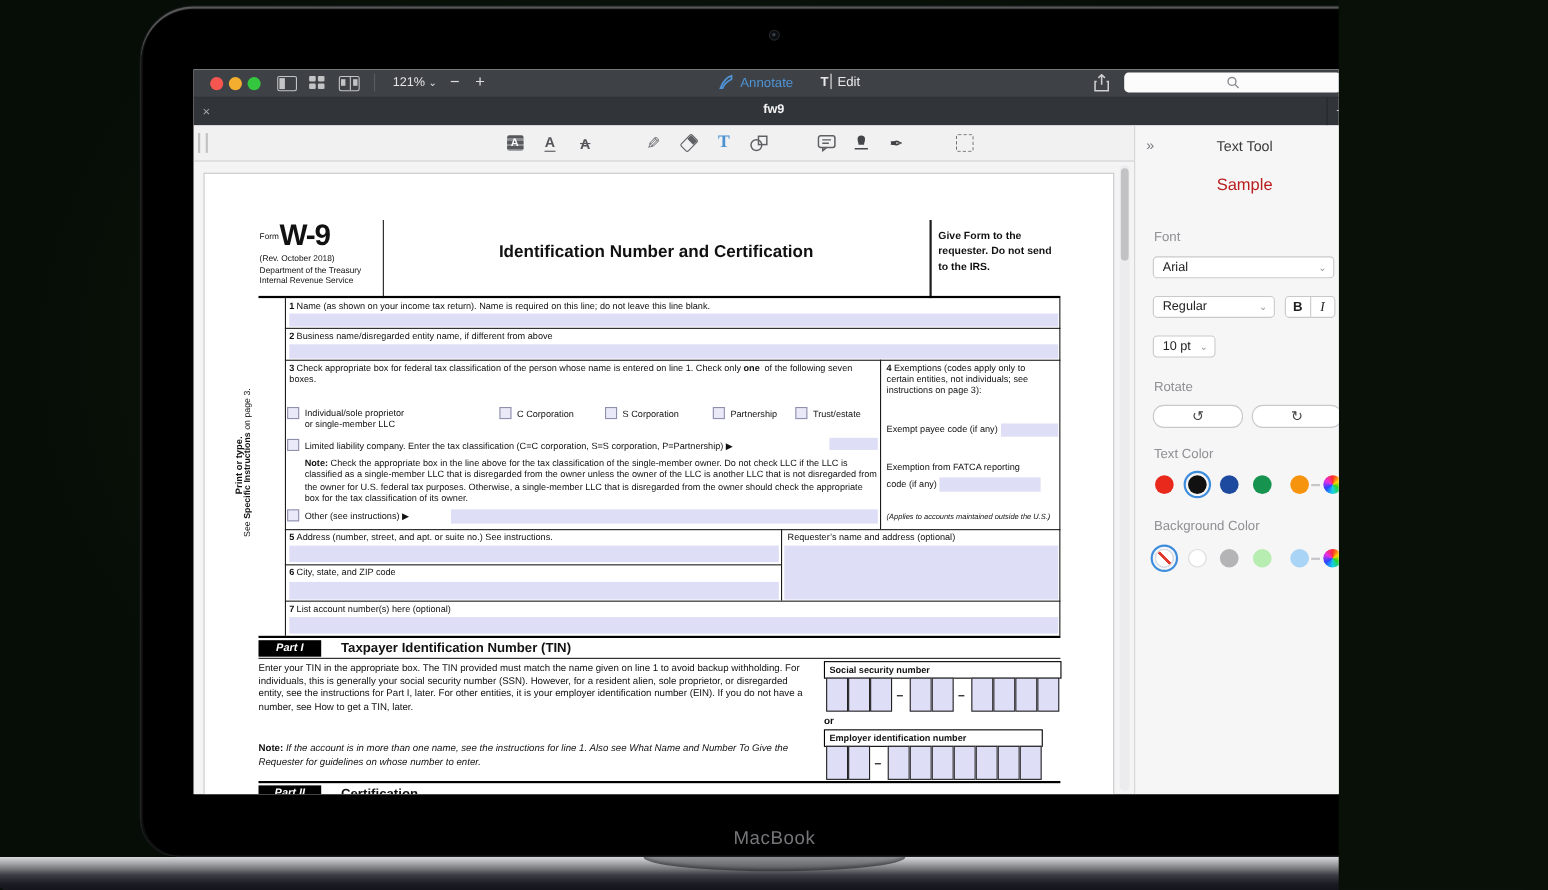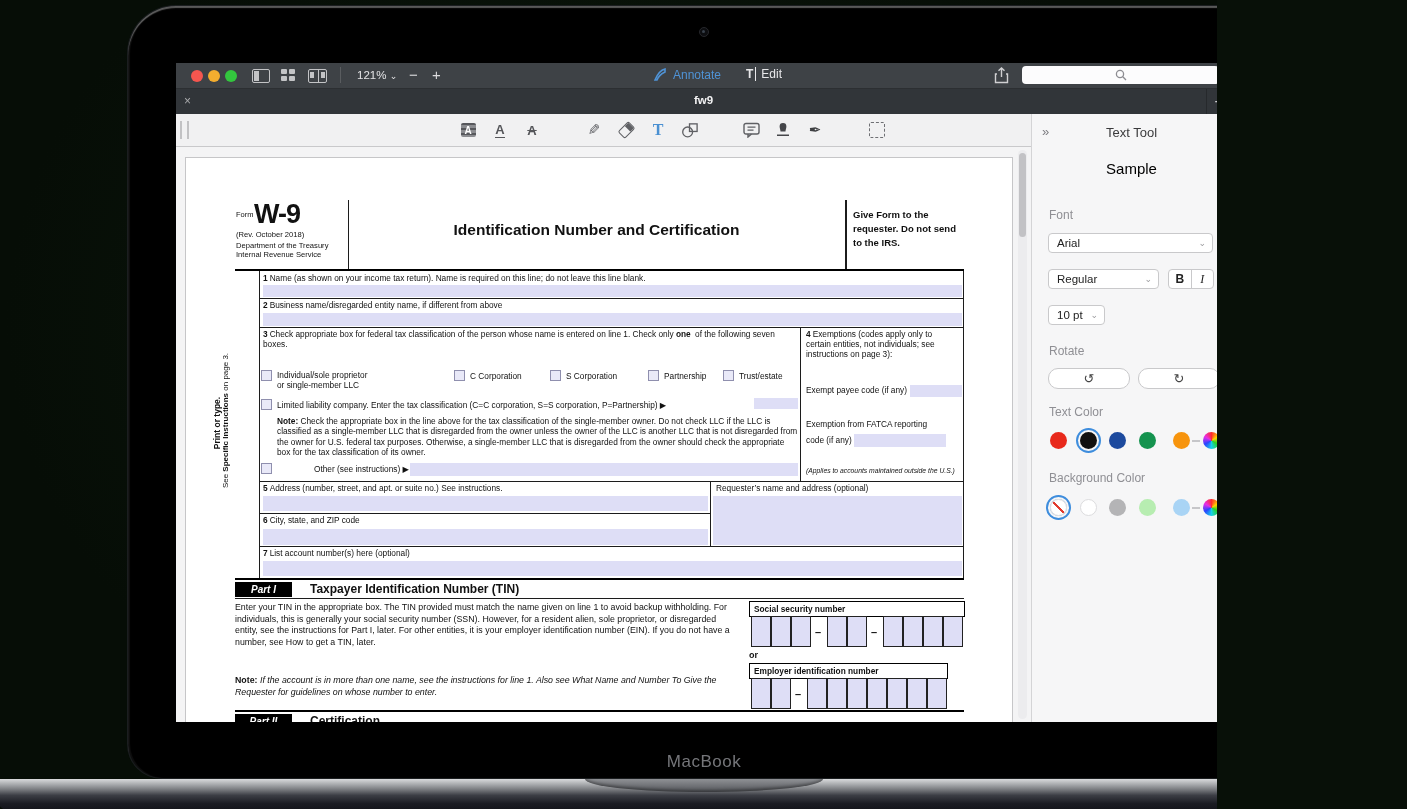--- a/index.html
+++ b/index.html
@@ -237,21 +237,21 @@
             <div class="cbl" style="left:380px;top:213px;white-space:nowrap;">S Corporation</div>
             <div class="cb" style="left:462px;top:212px;"></div>
             <div class="cbl" style="left:478px;top:213px;white-space:nowrap;">Partnership</div>
             <div class="cb" style="left:537px;top:212px;"></div>
             <div class="cbl" style="left:553px;top:213px;white-space:nowrap;">Trust/estate</div>
             <div class="cb" style="left:75px;top:241px;"></div>
             <div class="cbl" style="left:91px;top:242px;white-space:nowrap;">Limited liability company. Enter the tax classification (C=C corporation, S=S corporation, P=Partnership) ▶</div>
             <div class="fld" style="left:568px;top:240px;width:44px;height:11px;"></div>
             <div class="cbl" style="left:91px;top:258px;width:521px;"><b>Note:</b> <span>Check the appropriate box in the line above for the tax classification of the single-member owner.  Do not check LLC if the LLC is classified as a single-member LLC that is disregarded from the owner unless the owner of the LLC is another LLC that is not disregarded from the owner for U.S. federal tax purposes. Otherwise, a single-member LLC that is disregarded from the owner should check the appropriate box for the tax classification of its owner.</span></div>
             <div class="cb" style="left:75px;top:305px;"></div>
-            <div class="cbl" style="left:91px;top:306px;white-space:nowrap;margin-left:37px;">Other (see instructions) ▶</div>
+            <div class="cbl" style="left:91px;top:306px;white-space:nowrap;">Other (see instructions) ▶</div>
             <div class="fld" style="left:224px;top:305px;width:388px;height:13px;"></div>
 
             <div class="fl" style="left:620px;top:172px;width:153px;"><b>4</b><span>Exemptions (codes apply only to certain entities, not individuals; see instructions on page 3):</span></div>
             <div class="fl" style="left:620px;top:228px;">Exempt payee code (if any)</div>
             <div class="fld" style="left:724px;top:227px;width:52px;height:12px;"></div>
             <div class="fl" style="left:620px;top:262px;width:150px;">Exemption from FATCA reporting</div>
             <div class="fl" style="left:620px;top:278px;">code (if any)</div>
             <div class="fld" style="left:668px;top:276px;width:92px;height:13px;"></div>
             <div class="fl" style="left:620px;top:309px;font-size:6.8px;font-style:italic;">(Applies to accounts maintained outside the U.S.)</div>
 
@@ -303,21 +303,21 @@
 
           <div class="vscroll">
               <div class="vthumb"></div>
             </div>
         </div>
       </div>
 
       <div class="sidebar">
         <div style="position:absolute;left:10px;top:10px;color:#7c7c80;font-size:13px;">»</div>
         <div style="position:absolute;left:0;right:0;top:11px;text-align:center;font-size:13px;color:#3a3a3c;">Text Tool</div>
-        <div style="position:absolute;left:0;right:0;top:46px;text-align:center;font-size:15px;color:#000000;">Sample</div>
+        <div style="position:absolute;left:0;right:0;top:46px;text-align:center;font-size:15px;color:#b91c1c;">Sample</div>
 
         <div class="sb-lbl" style="left:17px;top:94px;">Font</div>
         <div class="sb-sel" style="left:16px;top:119px;width:165px;">
             <span>Arial</span>
             <span class="chev">⌄</span>
           </div>
         <div class="sb-sel" style="left:16px;top:155px;width:111px;">
             <span>Regular</span>
             <span class="chev">⌄</span>
           </div>

